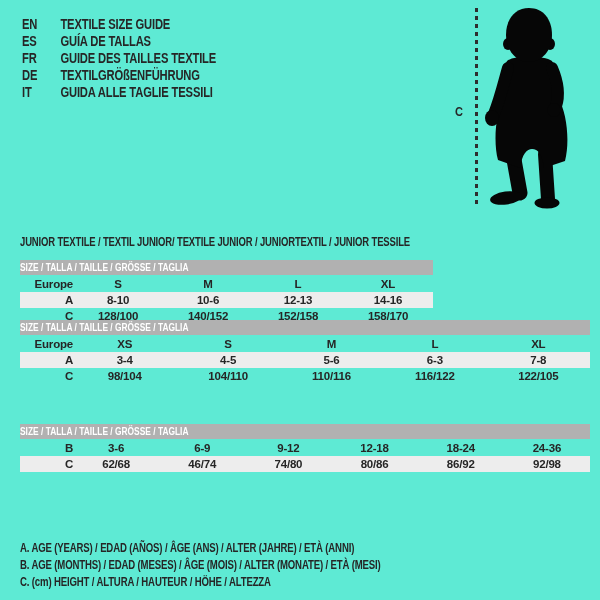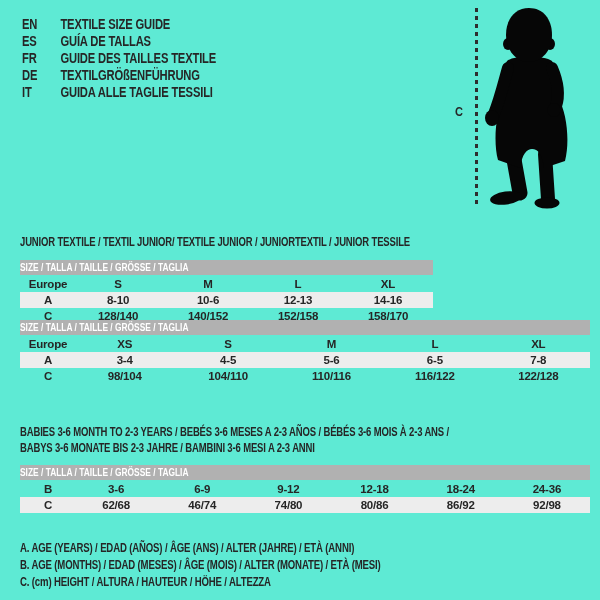--- a/index.html
+++ b/index.html
@@ -40,21 +40,21 @@
   .subscript{font-size:0.62em;vertical-align:-0.28em;}
   .size-bar{
     height:15px;line-height:15px;background:#b1b1b1;color:#ffffff;
     padding-left:0;font-size:11.5px;white-space:nowrap;
   }
   .size-bar-text{display:inline-block;transform:scaleX(0.73);transform-origin:left center;}
   .ttable{display:table;width:100%;table-layout:fixed;margin-top:1px;border-collapse:collapse;font-size:11.5px;}
   .trow{display:table-row;}
   .trow:nth-child(even){background:#ededed;}
   .tcell{display:table-cell;height:16px;vertical-align:middle;text-align:center;letter-spacing:-0.2px;white-space:nowrap;}
-  .tcell.label{width:50px;text-align:center;padding-left:3px;}
+  .tcell.label{width:50px;text-align:right;padding-left:3px;}
   
   #notes{position:absolute;left:20px;top:540px;font-size:12px;line-height:17px;white-space:nowrap;}
   #notes > div{transform:scaleX(0.80);transform-origin:left top;letter-spacing:-0.2px;}
 </style>
 </head>
 <body>
 
 <div id="page">
 
   <div id="lang-header">
@@ -123,21 +123,21 @@
         </div>
         <div class="trow">
           <div class="tcell label">A</div>
           <div class="tcell">8-10</div>
           <div class="tcell">10-6</div>
           <div class="tcell">12-13</div>
           <div class="tcell">14-16</div>
         </div>
         <div class="trow">
           <div class="tcell label">C</div>
-          <div class="tcell">128/140</div>
+          <div class="tcell">128/100</div>
           <div class="tcell">140/152</div>
           <div class="tcell">152/158</div>
           <div class="tcell">158/170</div>
         </div>
       </div>
   </div>
 
   <div class="sec" id="sec-children">
     <div class="size-bar">
       <span class="size-bar-text">SIZE / TALLA / TAILLE / GRÖSSE / TAGLIA</span>
@@ -149,39 +149,35 @@
           <div class="tcell">S</div>
           <div class="tcell">M</div>
           <div class="tcell">L</div>
           <div class="tcell">XL</div>
         </div>
         <div class="trow">
           <div class="tcell label">A</div>
           <div class="tcell">3-4</div>
           <div class="tcell">4-5</div>
           <div class="tcell">5-6</div>
-          <div class="tcell">6-5</div>
+          <div class="tcell">6-3</div>
           <div class="tcell">7-8</div>
         </div>
         <div class="trow">
           <div class="tcell label">C</div>
           <div class="tcell">98/104</div>
           <div class="tcell">104/110</div>
           <div class="tcell">110/116</div>
           <div class="tcell">116/122</div>
-          <div class="tcell">122/128</div>
+          <div class="tcell">122/105</div>
         </div>
       </div>
   </div>
 
   <div class="sec" id="sec-babies">
-    <div class="sec-title">
-        <div>BABIES 3-6 MONTH TO 2-3 YEARS / BEBÉS 3-6 MESES A 2-3 AÑOS / BÉBÉS 3-6 MOIS À 2-3 ANS /</div>
-        <div>BABYS 3-6 MONATE BIS 2-3 JAHRE / BAMBINI 3-6 MESI A 2-3 ANNI</div>
-      </div>
     <div class="size-bar">
       <span class="size-bar-text">SIZE / TALLA / TAILLE / GRÖSSE / TAGLIA</span>
     </div>
     <div class="ttable">
         <div class="trow">
           <div class="tcell label">B</div>
           <div class="tcell">3-6</div>
           <div class="tcell">6-9</div>
           <div class="tcell">9-12</div>
           <div class="tcell">12-18</div>

